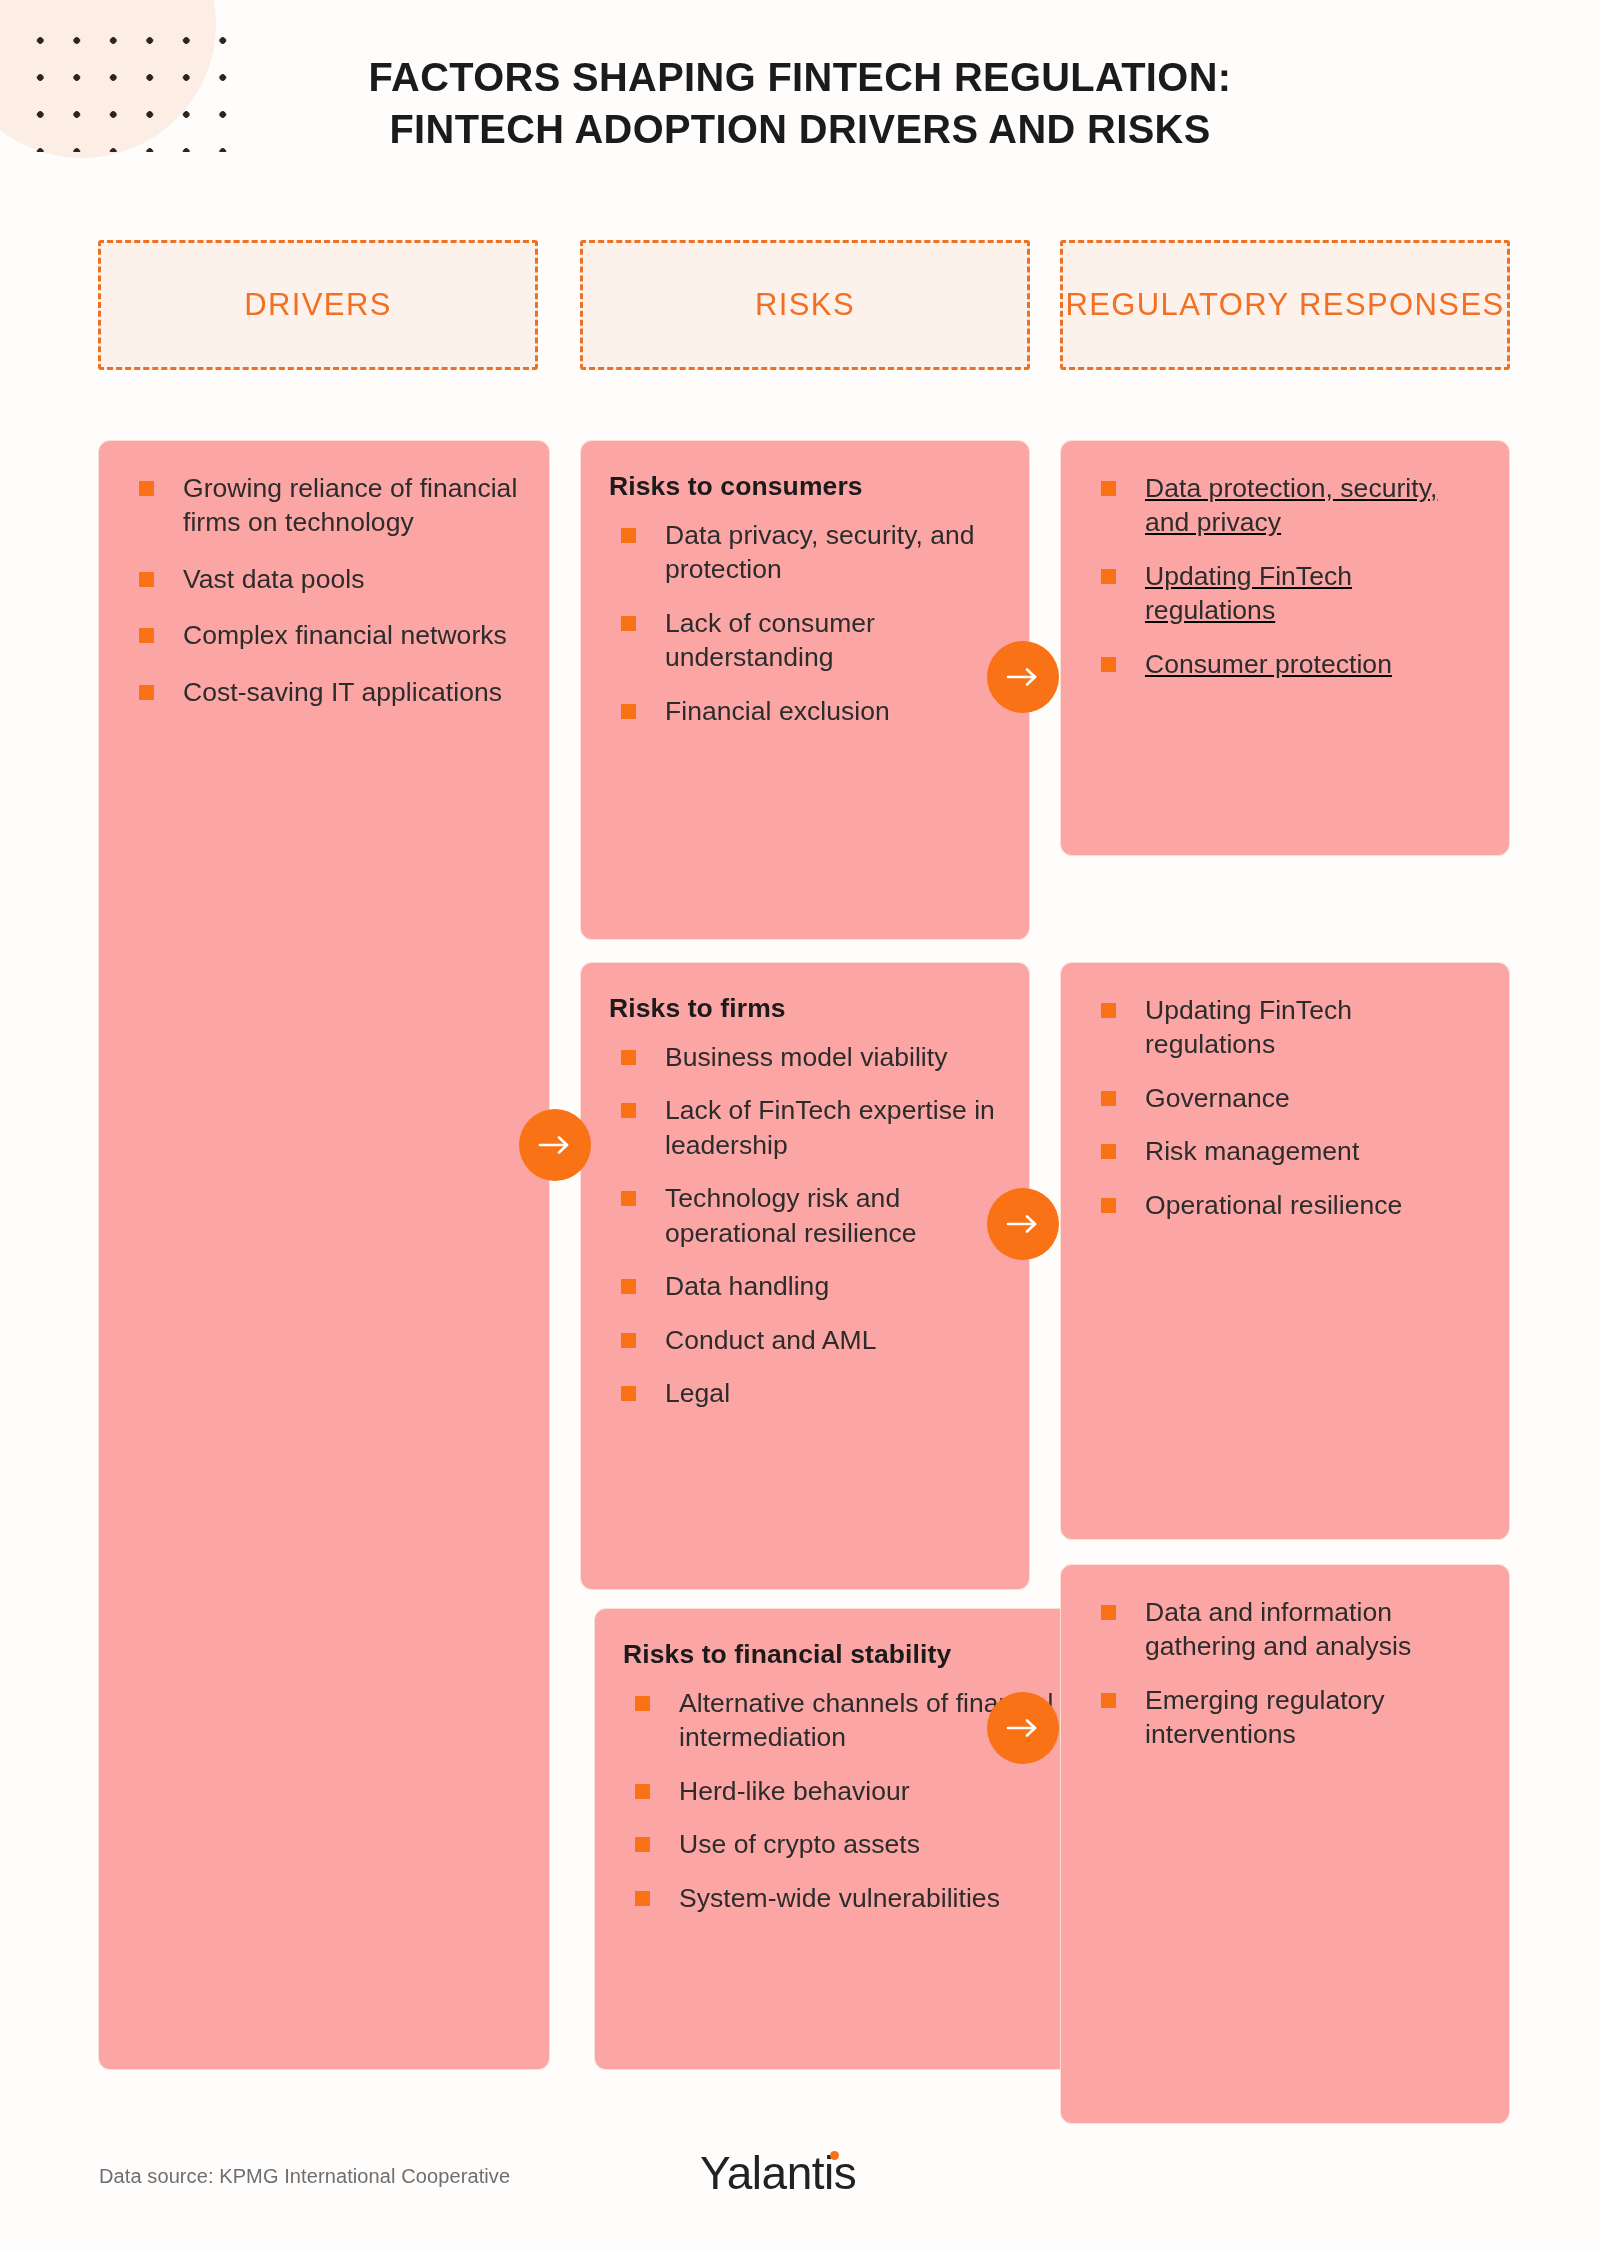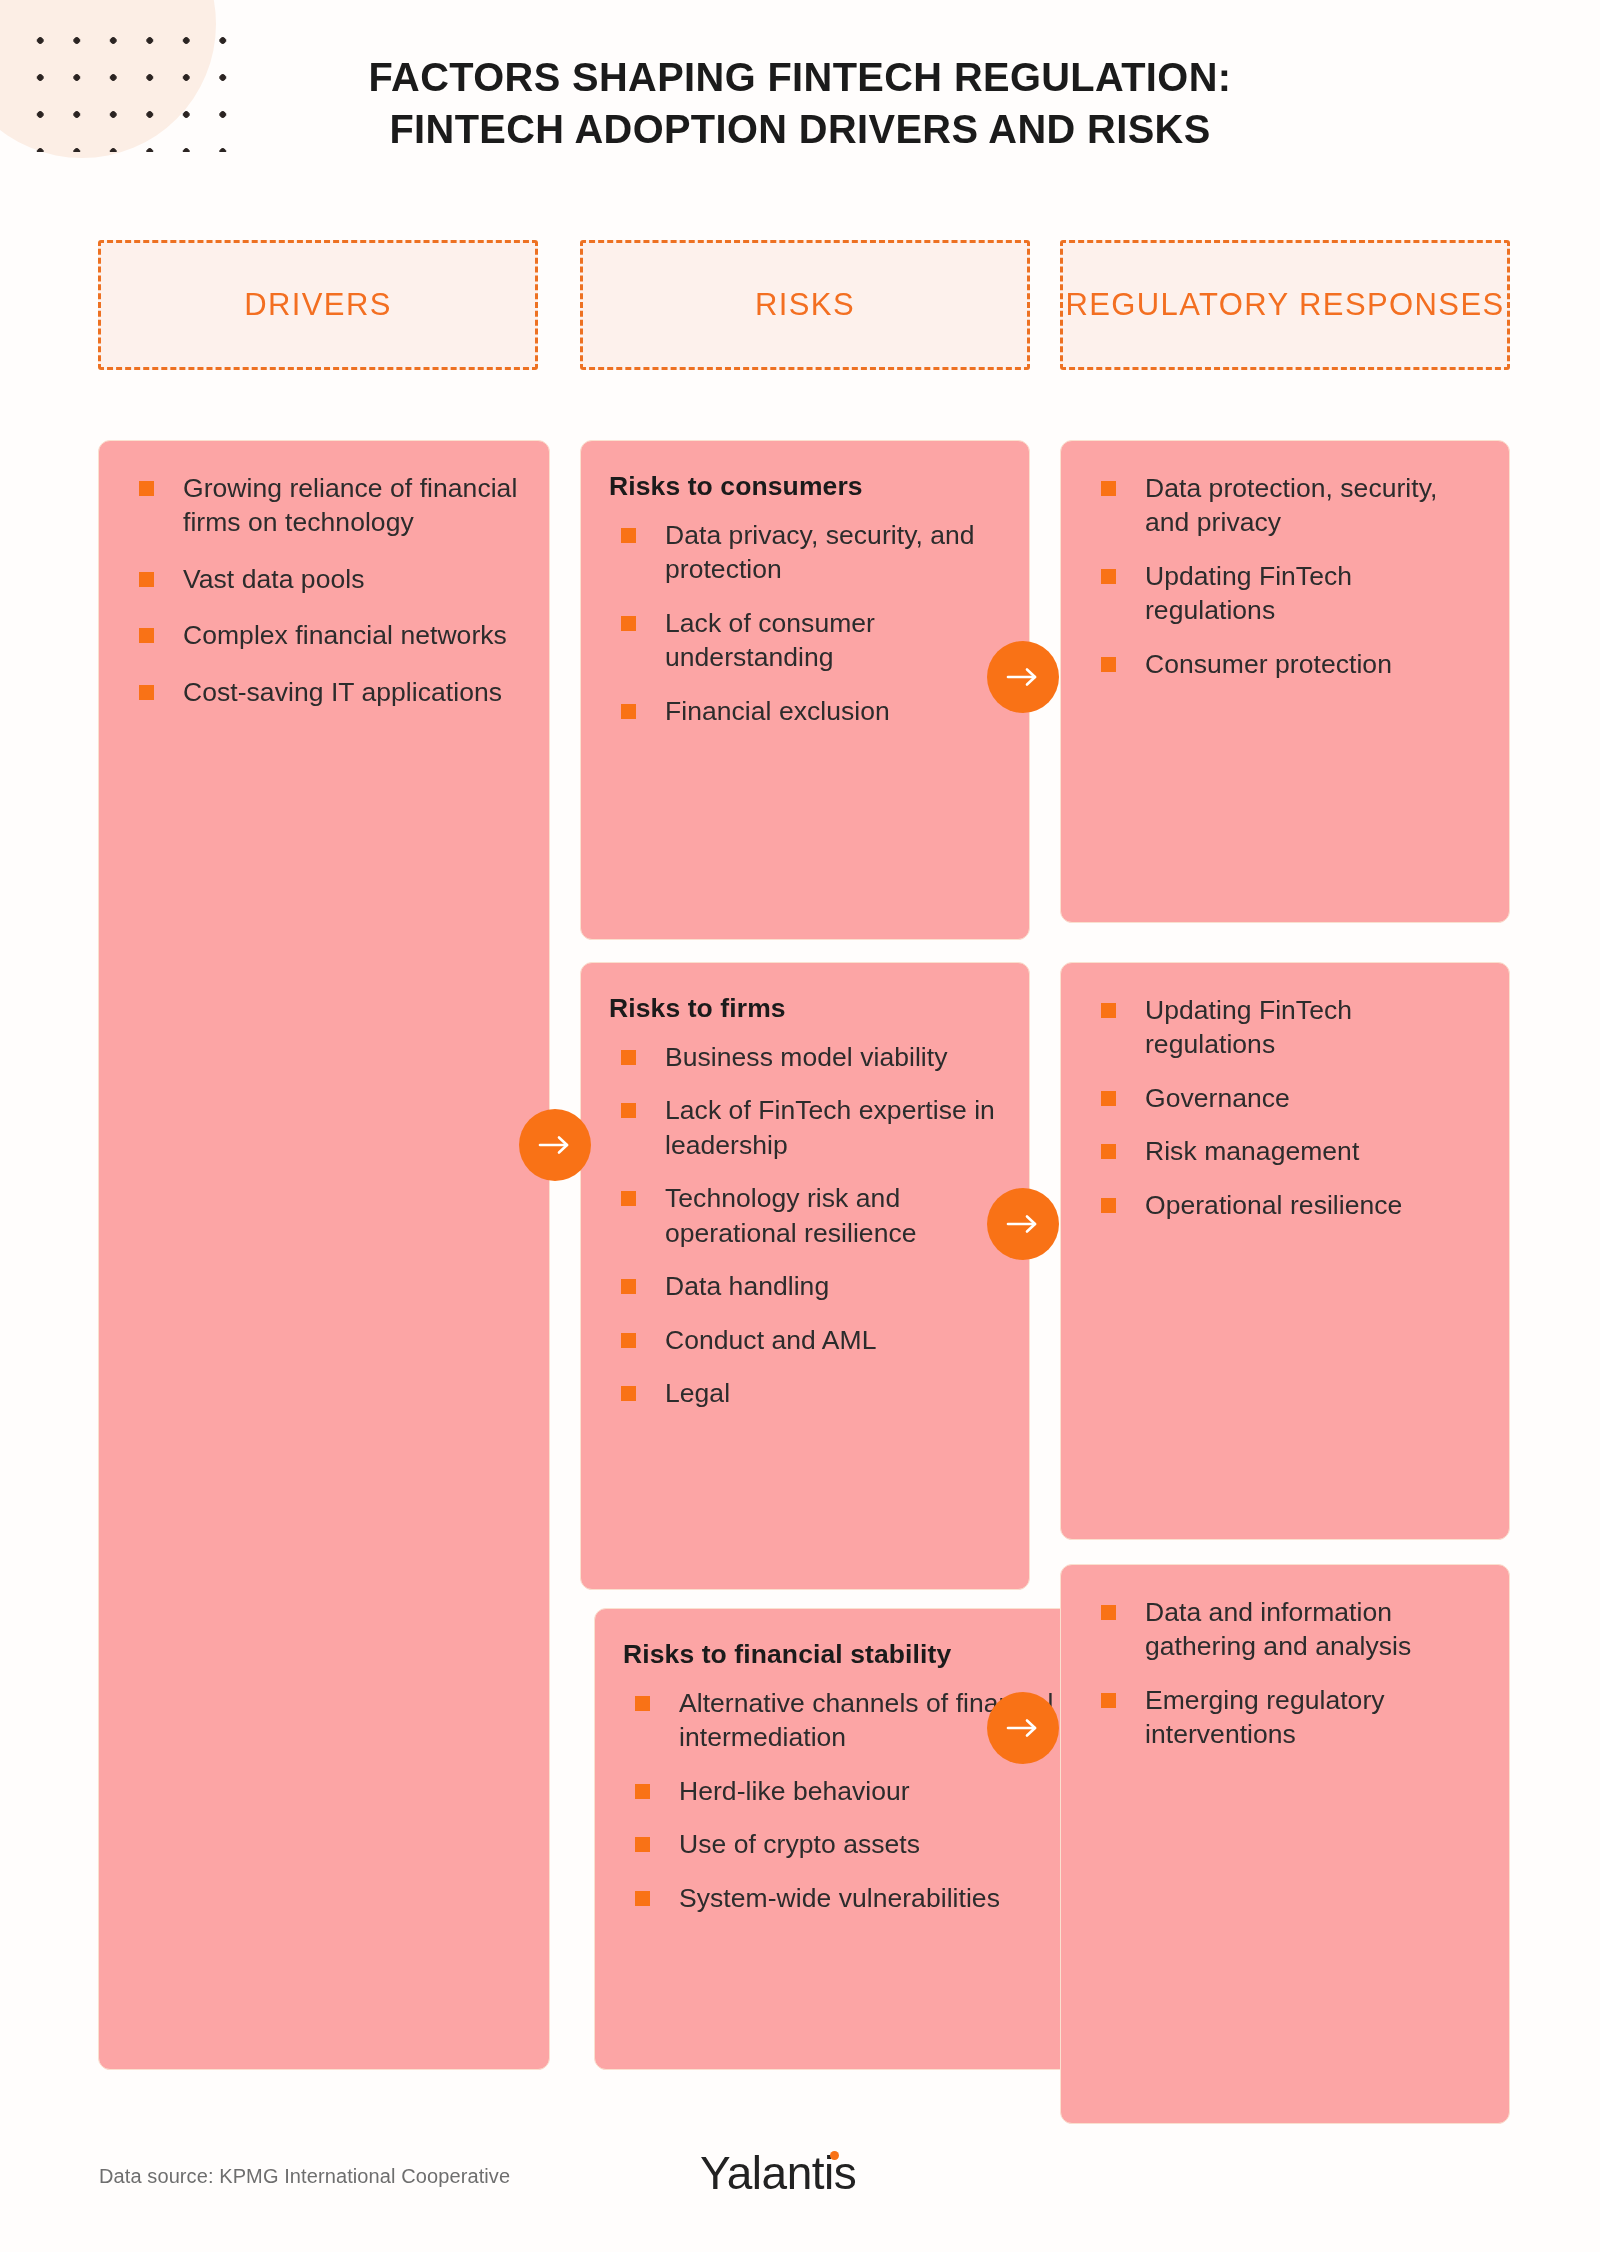--- a/index.html
+++ b/index.html
@@ -102,21 +102,21 @@
   
   .card.titled ul.bullets li{ padding-left:56px; }
 
   
   #card-drivers{ left:98px;  top:440px;  width:452px; height:1630px; }
 
   #card-risks-1{ left:580px; top:440px;  width:450px; height:500px; }
   #card-risks-2{ left:580px; top:962px;  width:450px; height:628px; }
   #card-risks-3{ left:594px; top:1608px; width:534px; height:462px; }
 
-  #card-reg-1{   left:1060px;top:440px;  width:450px; height:483px; }
+  #card-reg-1{   left:1060px;top:440px;  width:450px; height:416px;text-decoration:underline; }
   #card-reg-2{   left:1060px;top:962px;  width:450px; height:578px; }
   #card-reg-3{   left:1060px;top:1564px; width:450px; height:560px; }
 
   
   #card-drivers ul.bullets li{ margin-bottom:22px; }
 
   
   .arrow{
     position:absolute;
     width:72px; height:72px; border-radius:50%;

